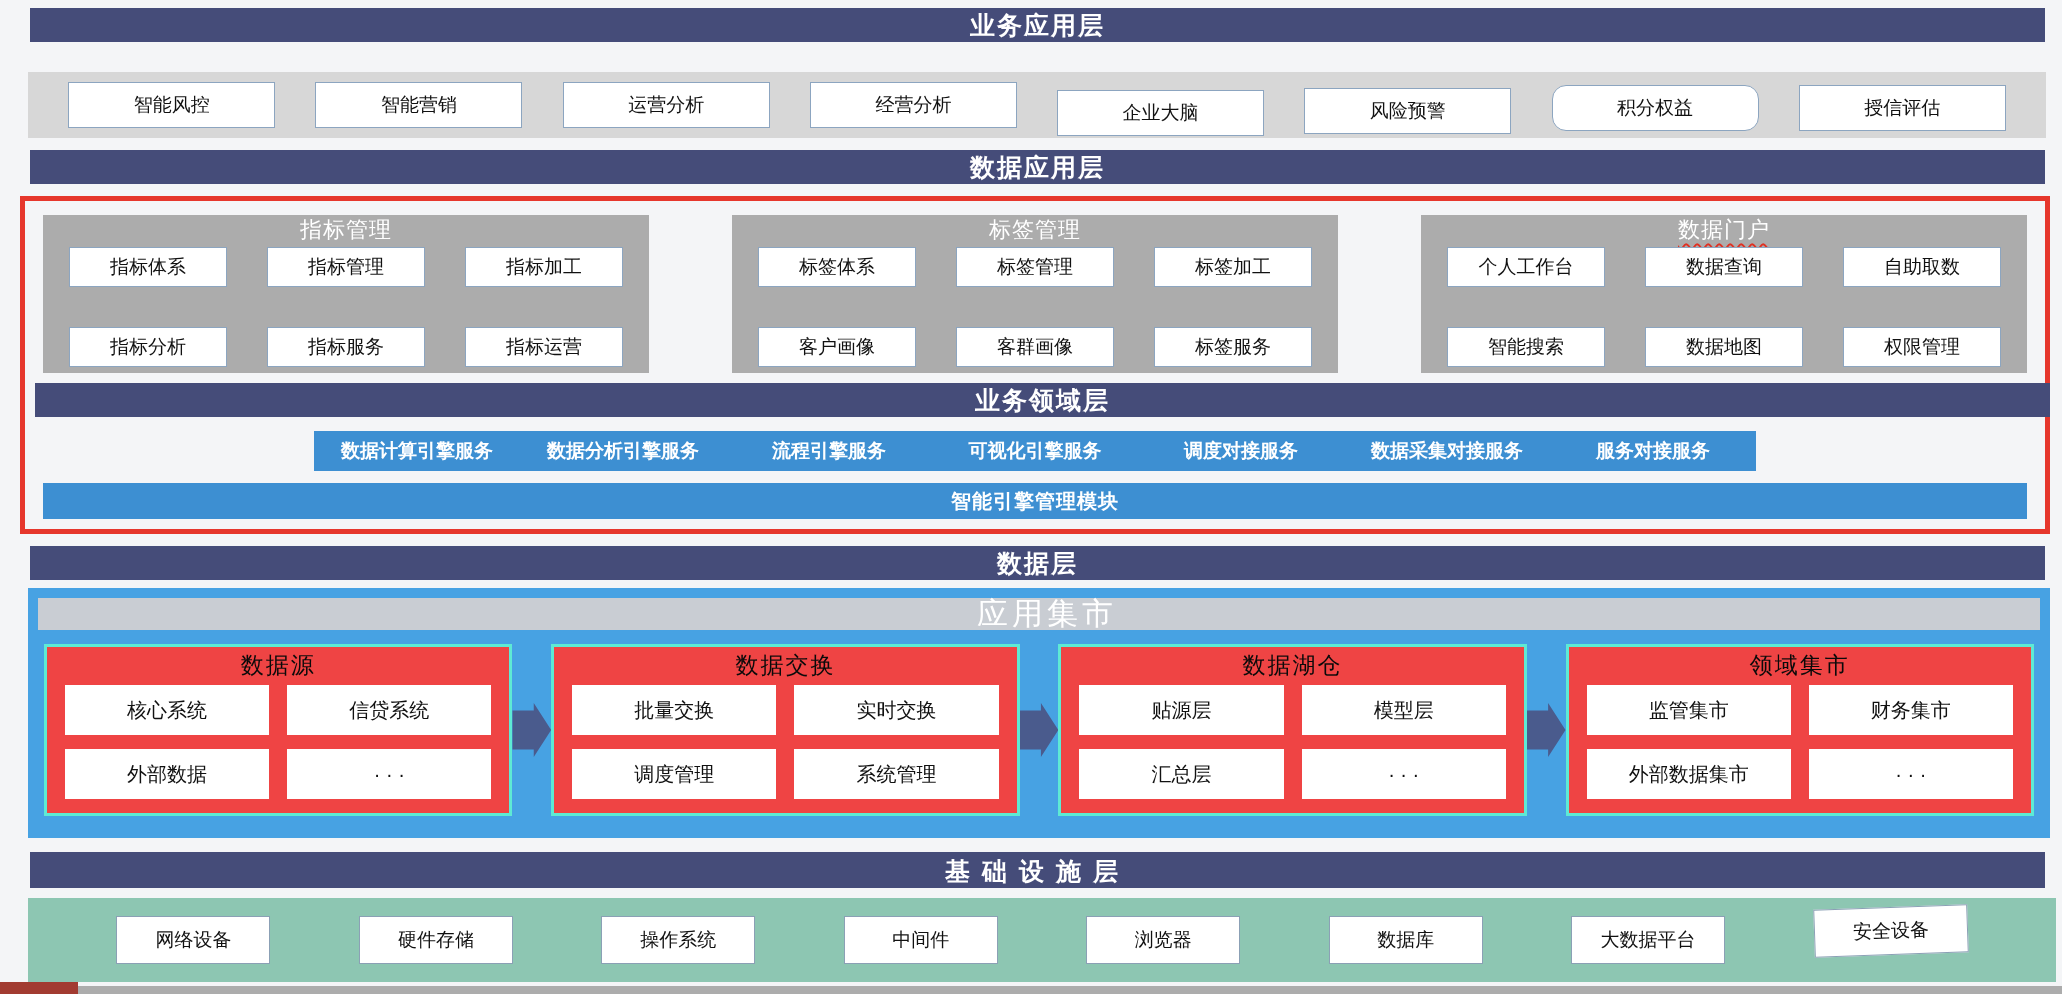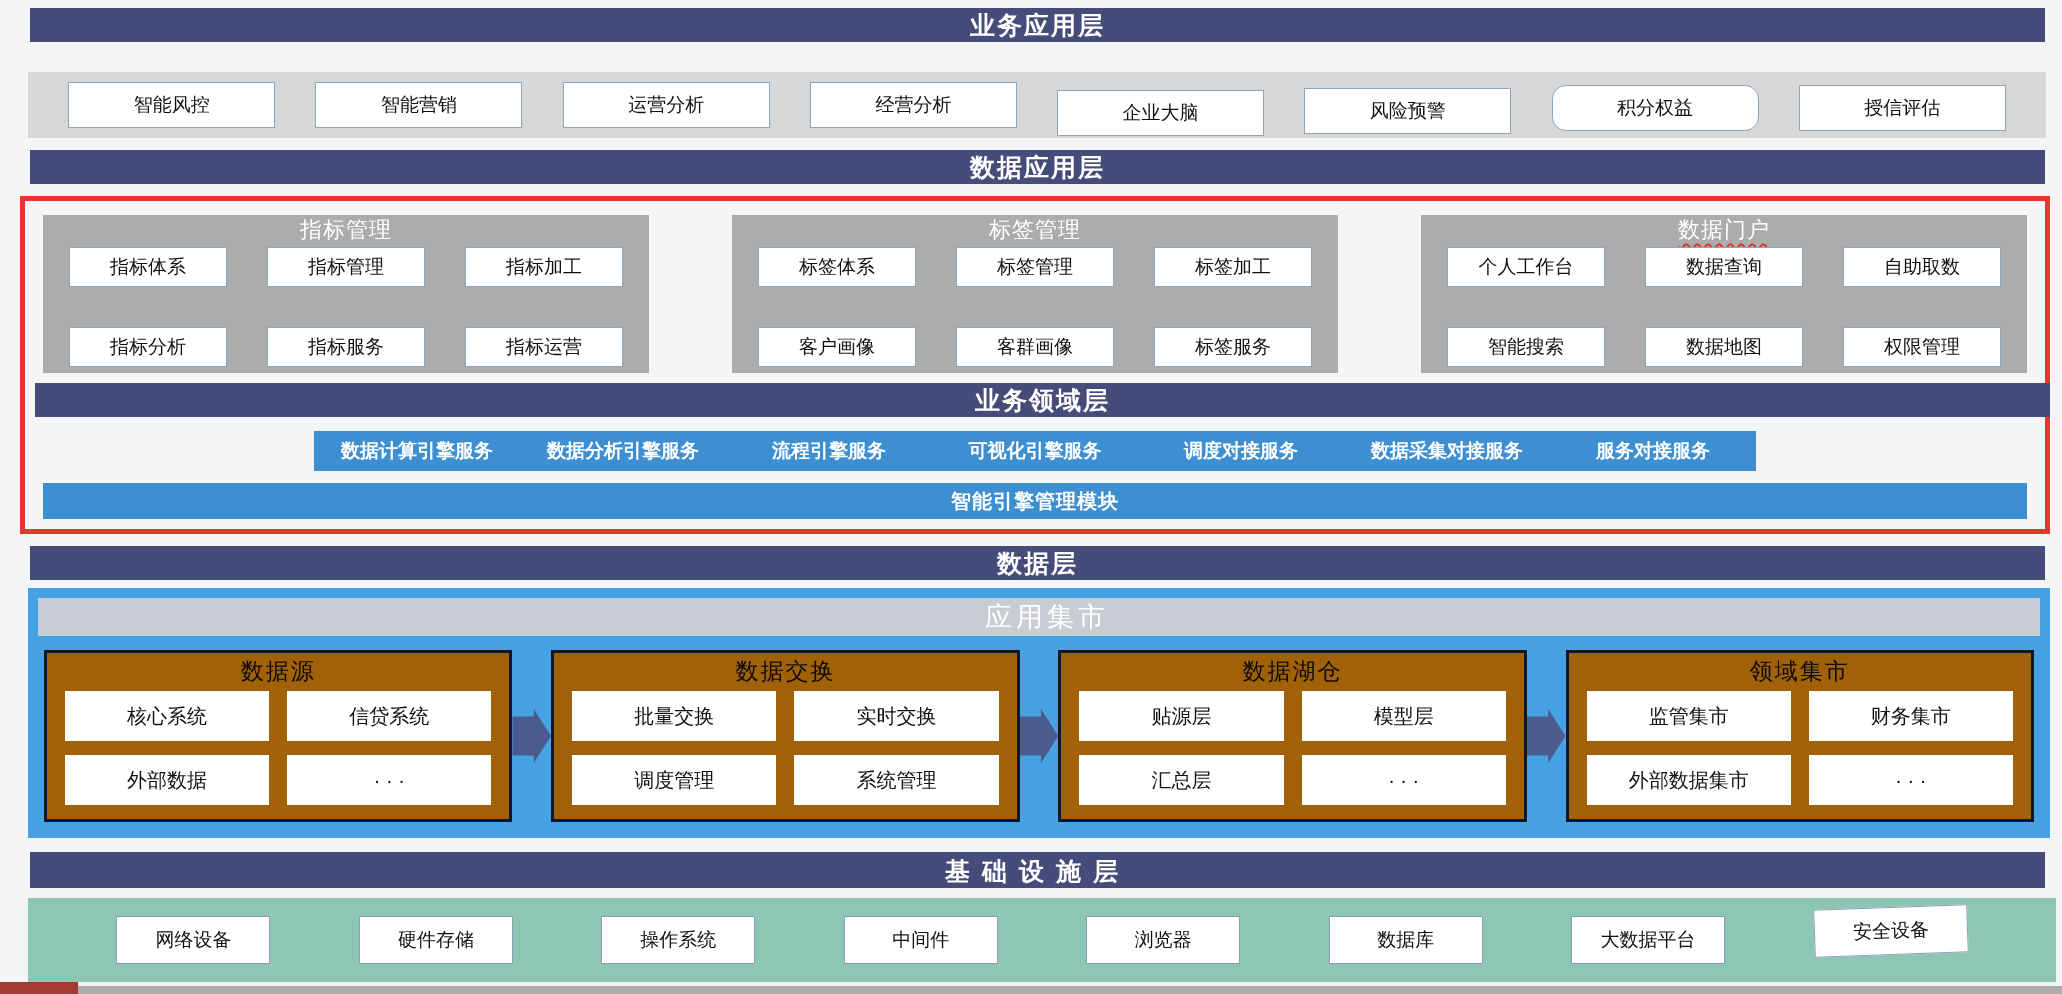--- a/index.html
+++ b/index.html
@@ -54,27 +54,27 @@
     width:206px;background:#3d8fd2;color:#ffffff;font-weight:bold;font-size:19px;
     display:flex;align-items:center;justify-content:center;white-space:nowrap;
   }
   #engine-bar{
     margin:12px 18px 0 18px;height:36px;background:#3d8fd2;color:#ffffff;
     display:flex;align-items:center;justify-content:center;font-weight:bold;font-size:20px;letter-spacing:1px;
   }
   
   #blue-wrap{position:absolute;left:28px;top:588px;width:2022px;height:250px;background:#47a2e3;}
   #market-bar{
-    margin:10px 10px 0 10px;height:38px;background:#c9cdd3;color:#ffffff;
+    margin:10px 10px 0 10px;height:32px;background:#c9cdd3;color:#ffffff;
     display:flex;align-items:center;justify-content:center;
-    font-family:"Liberation Serif","DejaVu Serif",serif;font-size:27px;letter-spacing:4px;padding-left:16px;
+    font-family:"Liberation Serif","DejaVu Serif",serif;font-size:31px;letter-spacing:4px;padding-left:16px;
   }
   #groups-row{display:flex;justify-content:space-between;align-items:stretch;margin:14px 16px 0 16px;height:172px;}
   .group-box{
-    width:484px;background:#a16207;border:3px solid #0f172a;
+    width:484px;background:#ef4444;border:3px solid #5eead4;
     display:flex;flex-direction:column;box-sizing:border-box;
   }
   .group-title{
     height:36px;display:flex;align-items:center;justify-content:center;color:#0a0a0a;
     font-family:"Liberation Serif","DejaVu Serif",serif;font-size:23px;letter-spacing:2px;
   }
   .group-grid{
     flex:1;display:grid;grid-template-columns:1fr 1fr;
     column-gap:18px;row-gap:14px;padding:2px 18px 14px 18px;
   }

